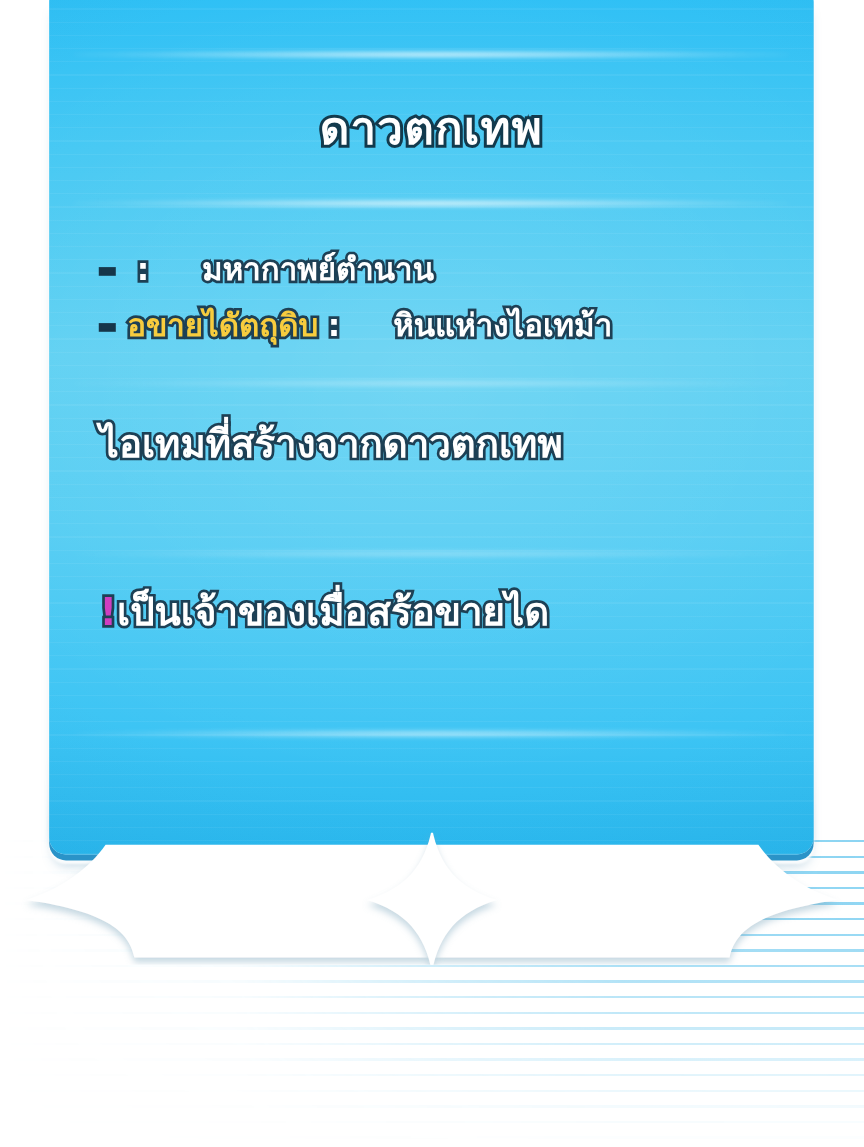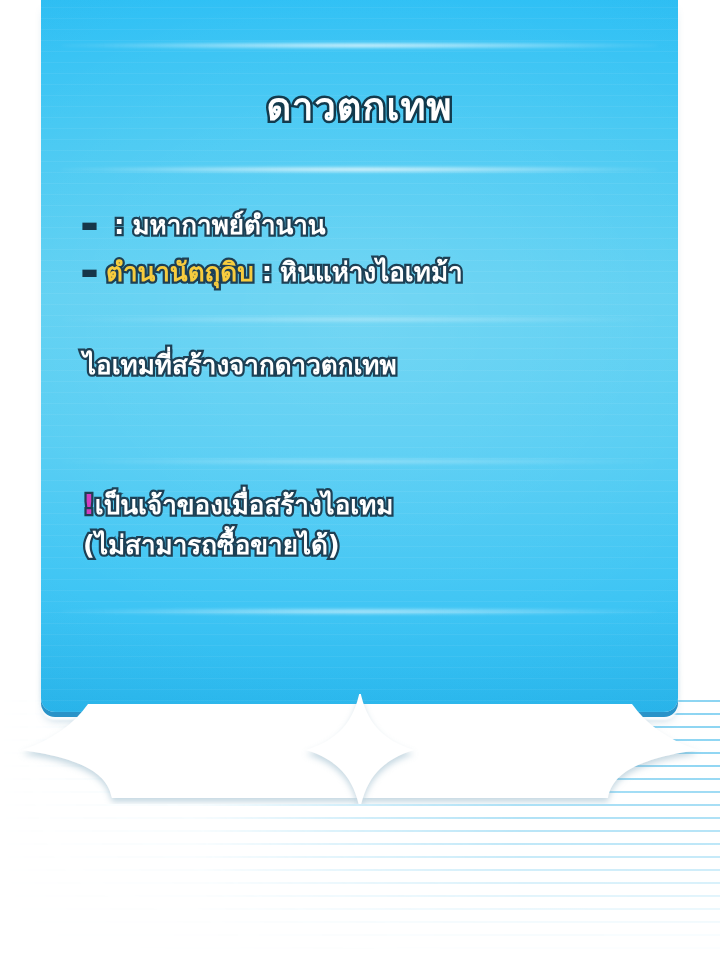--- a/index.html
+++ b/index.html
@@ -177,27 +177,28 @@
   .stat-sep {
     color: #ffffff;
     -webkit-text-stroke: 4.5px #1d4055;
     paint-order: stroke fill;
     padding: 0 8px;
   }
   .stat-value {
     color: #ffffff;
     -webkit-text-stroke: 4.5px #1d4055;
     paint-order: stroke fill;
+    margin-left: 36px;
   }
 
   .para {
     position: absolute;
     left: 42px;
     right: 18px;
-    font-size: 26px;
+    font-size: 32px;
     font-weight: 700;
     line-height: 1.52;
     color: #ffffff;
     -webkit-text-stroke: 4.5px #1d4055;
     paint-order: stroke fill;
   }
   .para-desc { top: 350px; }
   .para-note { top: 490px; }
 
   .para-line { display: block; white-space: nowrap; }
@@ -243,34 +244,33 @@
       <div class="stat-list">
 
         <div class="stat-row">
           <span class="dash">–</span>
           <span class="stat-sep">:</span>
           <span class="stat-value">มหากาพย์ตำนาน</span>
         </div>
 
         <div class="stat-row">
           <span class="dash">–</span>
-          <span class="stat-label">ตำนานัตถุดิบ</span>
+          <span class="stat-label">อขายไดัตถุดิบ</span>
           <span class="stat-sep">:</span>
           <span class="stat-value">หินแห่างไอเทม้า</span>
         </div>
 
       </div>
 
       <div class="para para-desc">
         <span class="para-line">ไอเทมที่สร้างจากดาวตกเทพ</span>
       </div>
 
       <div class="para para-note">
-        <span class="para-line"><span class="bang">!</span><span>เป็นเจ้าของเมื่อสร้างไอเทม</span></span>
-        <span class="para-line">(ไม่สามารถซื้อขายได้)</span>
+        <span class="para-line"><span class="bang">!</span><span>เป็นเจ้าของเมื่อสร้อขายได</span></span>
       </div>
 
     </div>
   </div>
 
   <svg class="ribbon" viewBox="0 0 720 110">
     <defs>
       <filter id="ribShadow" x="-20%" y="-20%" width="140%" height="160%">
         <feDropShadow dx="0" dy="4" stdDeviation="3" flood-color="#7fa8bd" flood-opacity="0.45"></feDropShadow>
       </filter>

